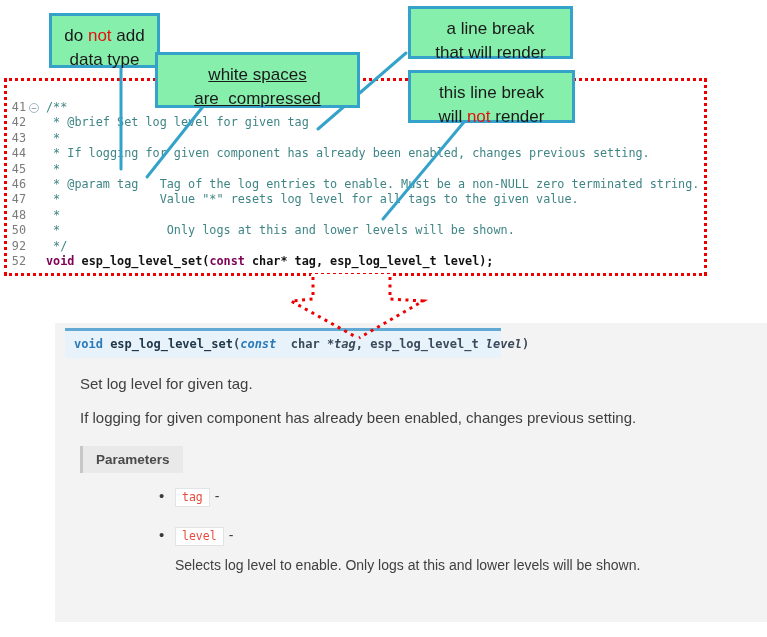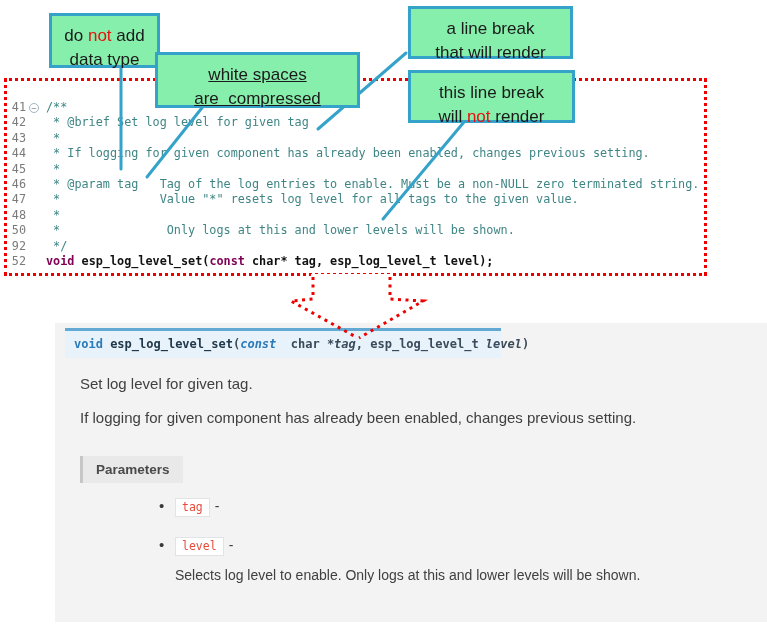--- a/index.html
+++ b/index.html
@@ -45,21 +45,21 @@
            border-top:3px solid #62a9d4;background:#e7f2fa;padding:6px 9px 7px 9px;
            font-family:"DejaVu Sans Mono",monospace;font-size:12px;white-space:pre;color:#3a4a5a;}
   .sig-kw{color:#2b7bb9;font-weight:bold;}
   .sig-kwi{color:#2b7bb9;font-weight:bold;font-style:italic;}
   .sig-name{color:#21384a;font-weight:bold;}
   .sig-param{font-style:italic;font-weight:bold;color:#3a4a5a;}
   .sig-plain{color:#3a4a5a;font-weight:bold;}
   .doc-p{position:relative;margin:0;padding:0 40px 0 25px;font-size:15px;line-height:20px;}
   #doc-brief{margin-top:51px;}
   #doc-detail{margin-top:14px;}
-  #params-label{display:inline-block;margin:28px 0 0 25px;padding:6px 13px;
+  #params-label{display:inline-block;margin:18px 0 0 25px;padding:6px 13px;
                 background:#e9e9e9;border-left:3px solid #c6c6c6;
                 font-size:13.5px;font-weight:bold;color:#4a4a4a;}
   #param-list{margin:14px 0 0 0;padding:0;}
   .param-item{position:relative;margin:0 0 19px 120px;}
   .bullet-dot{position:absolute;left:-16px;top:0px;color:#3a3a3a;font-size:15px;}
   .param-chip{display:inline-block;font-family:"DejaVu Sans Mono",monospace;font-size:11.5px;
               color:#e74c3c;background:#ffffff;border:1px solid #e1e4e5;padding:1px 6px 2px 6px;}
   .param-sep{font-size:14px;color:#404040;margin-left:5px;}
   .param-desc{margin-top:9px;font-size:14px;line-height:20px;color:#404040;max-width:604px;}
 </style>

